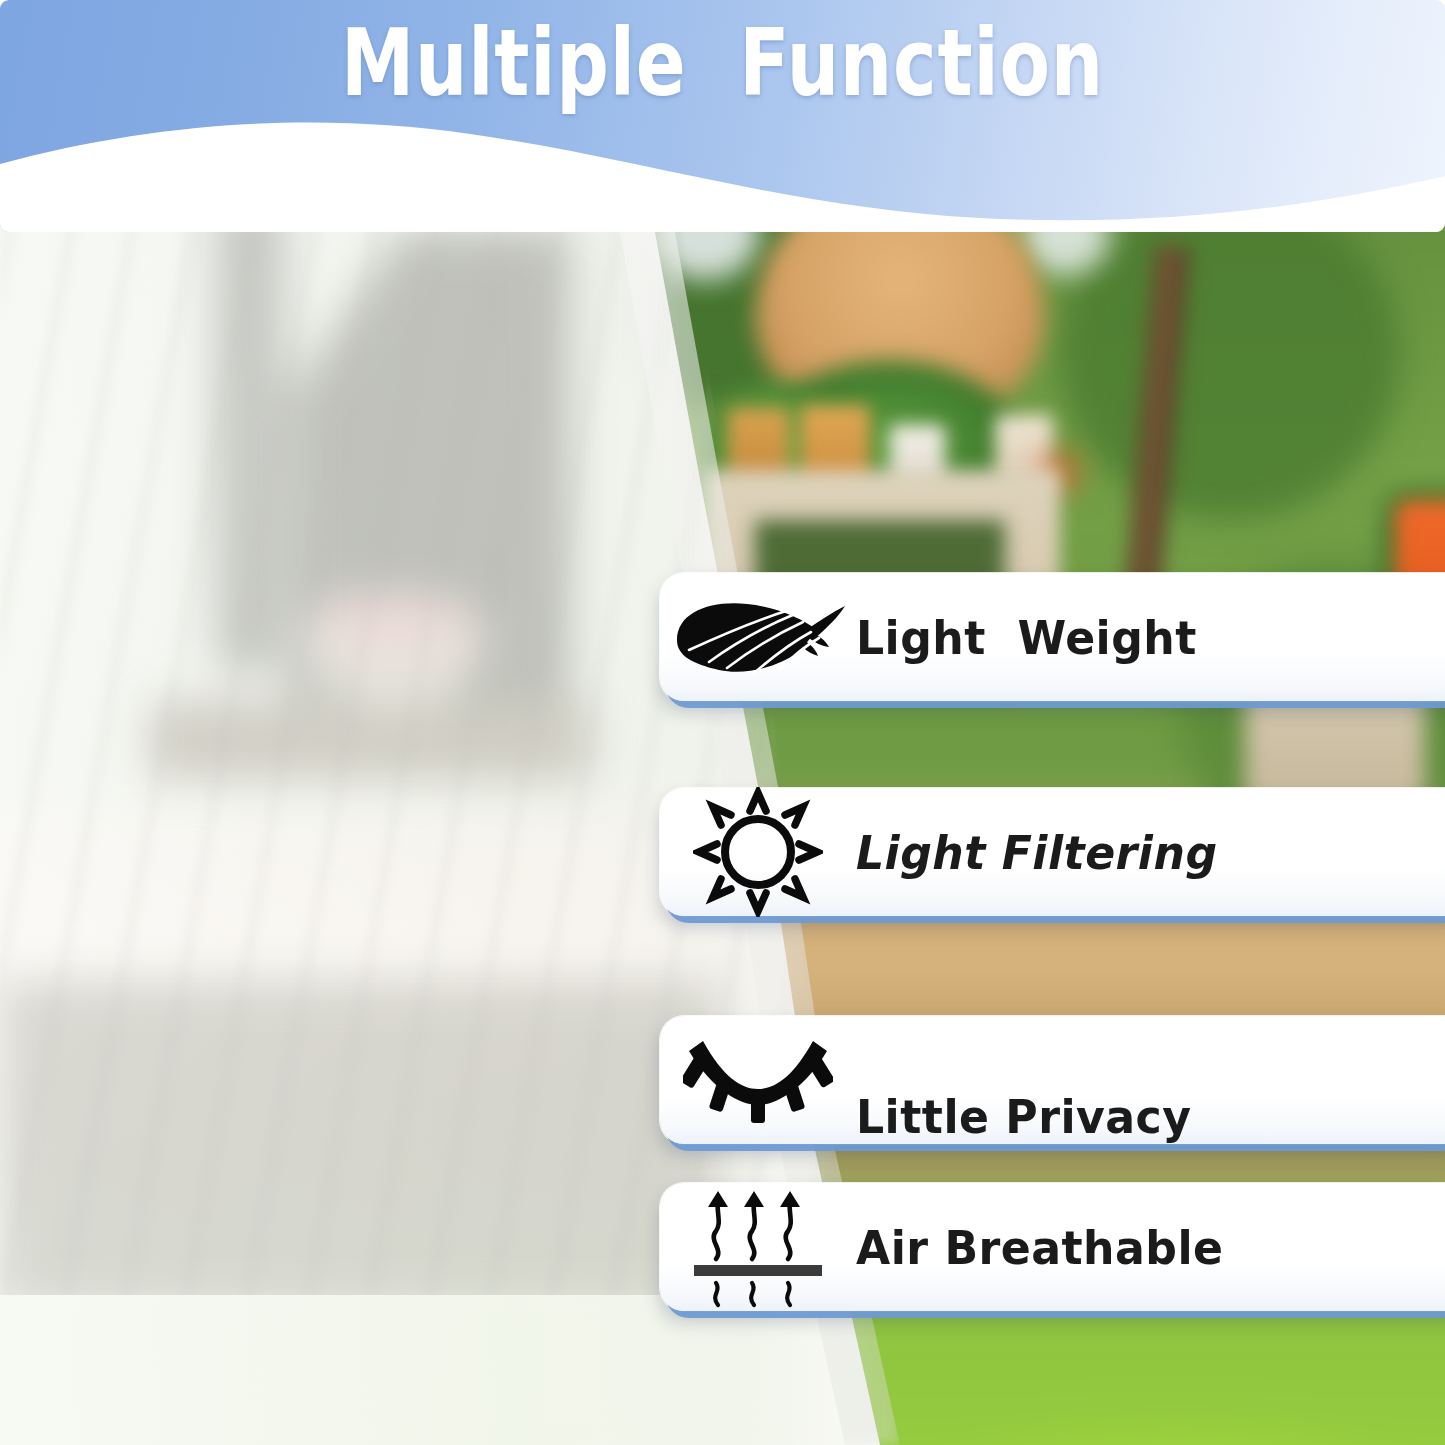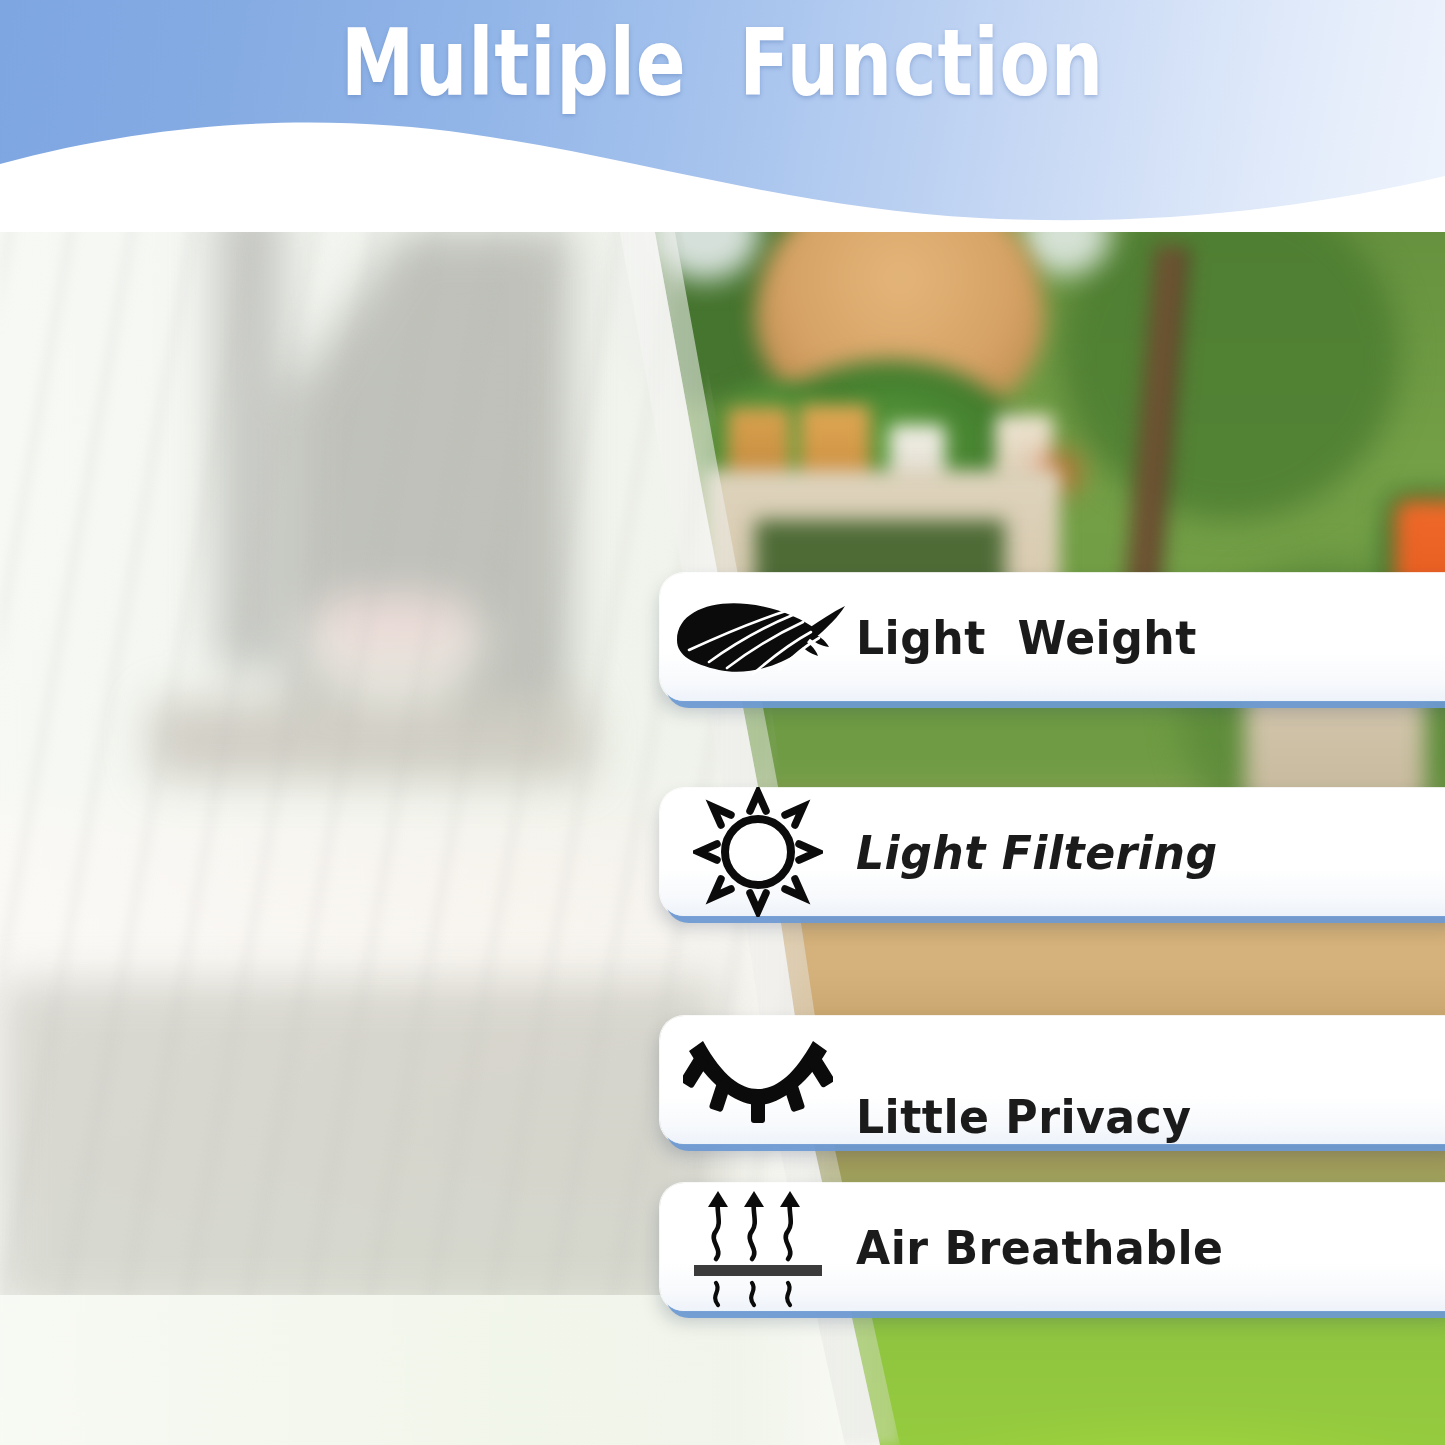--- a/index.html
+++ b/index.html
@@ -111,21 +111,21 @@
   .curtain-edge{
     position:absolute;left:0;top:150px;width:900px;height:1295px;
     -webkit-clip-path:polygon(600px 0, 660px 0, 720px 330px, 790px 700px, 835px 1000px, 900px 1295px, 845px 1295px, 780px 1000px, 735px 700px, 665px 330px, 605px 0);
     clip-path:polygon(600px 0, 660px 0, 720px 330px, 790px 700px, 835px 1000px, 900px 1295px, 845px 1295px, 780px 1000px, 735px 700px, 665px 330px, 605px 0);
     background:linear-gradient(to right, rgba(255,255,255,.0), rgba(255,255,255,.75), rgba(220,220,215,.4));
     filter:blur(6px);
   }
 
   
   .header{
-    position:absolute;left:0;top:0;width:1445px;height:232px;overflow:hidden;
+    position:absolute;left:0;top:0;width:1445px;height:232px;overflow:hidden;border-radius:9px;
   }
   .header-bg{
     position:absolute;inset:0;
     background:linear-gradient(100deg,
       #7ea6e1 0%, #85abe3 16%, #93b6e8 34%, #a9c5ee 52%,
       #c2d5f3 68%, #d8e4f8 82%, #e6eefb 92%, #eef4fd 100%);
   }
   .header-wave{position:absolute;left:0;bottom:0;width:1445px;height:120px;}
   .header-title{
     position:absolute;left:0;top:16px;width:1445px;text-align:center;

